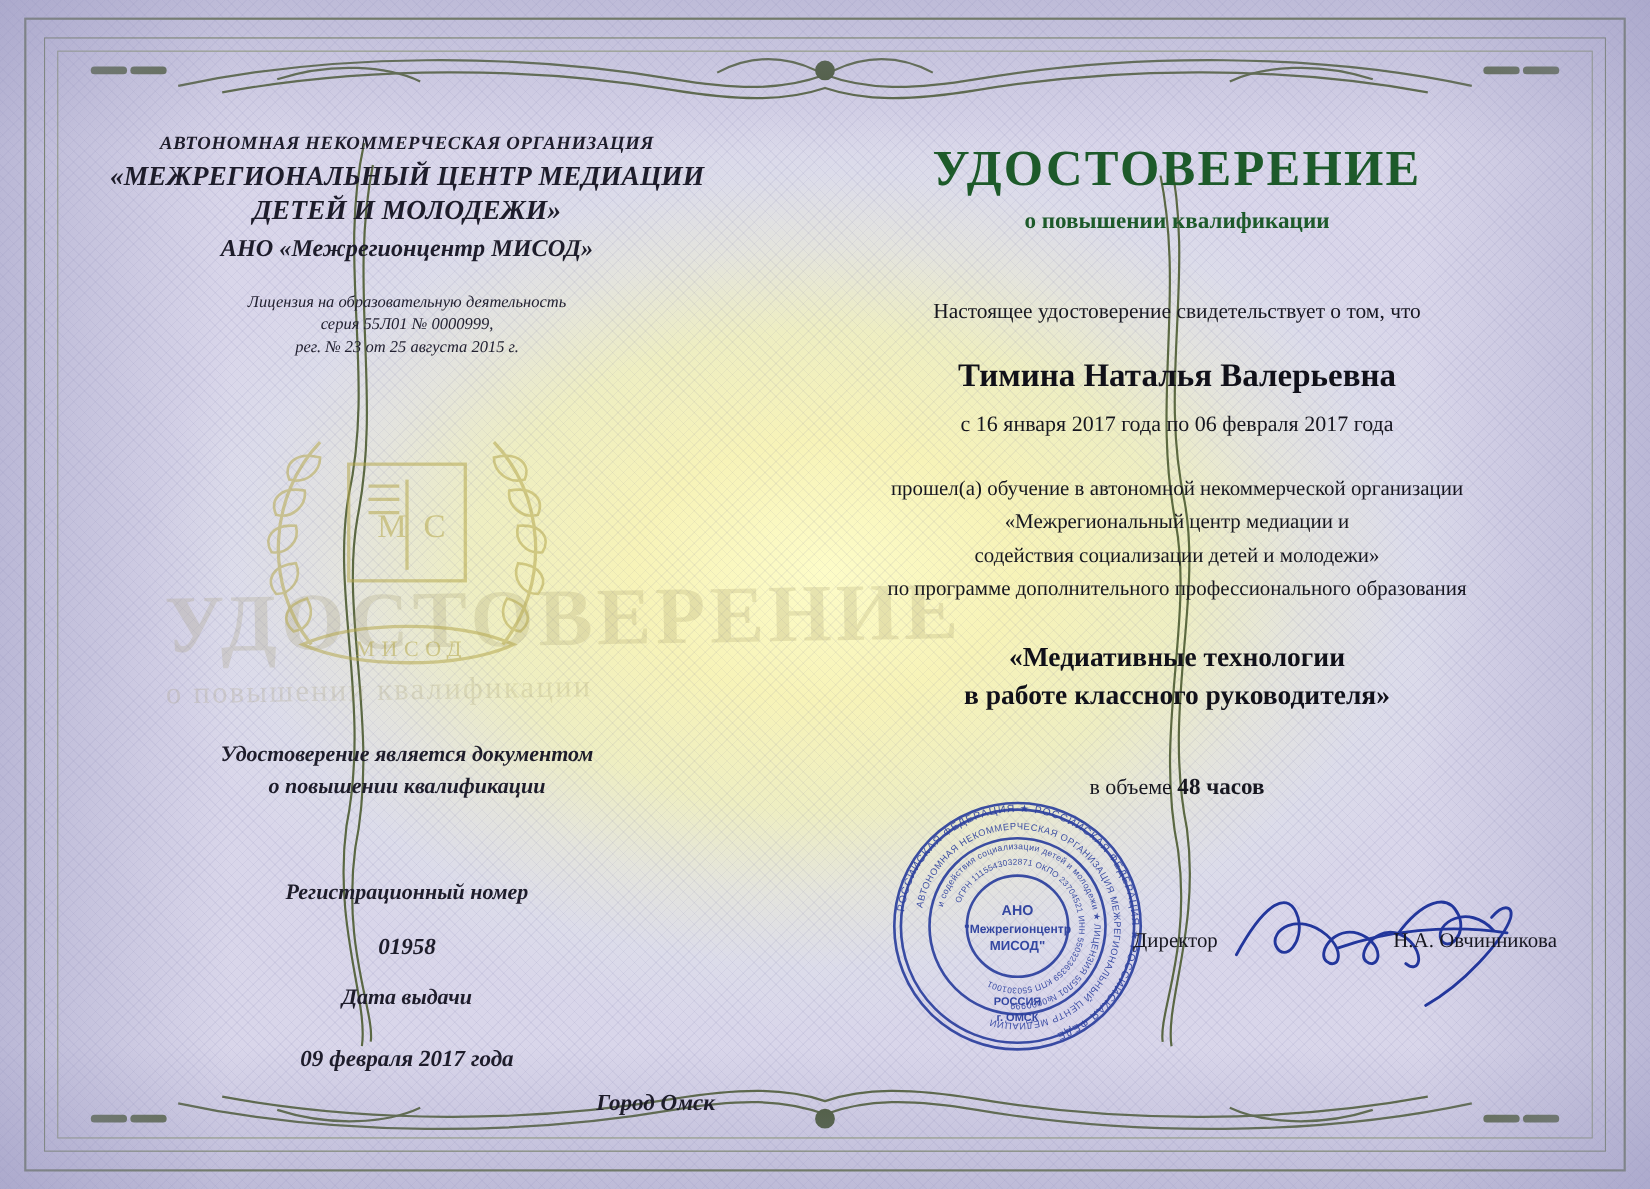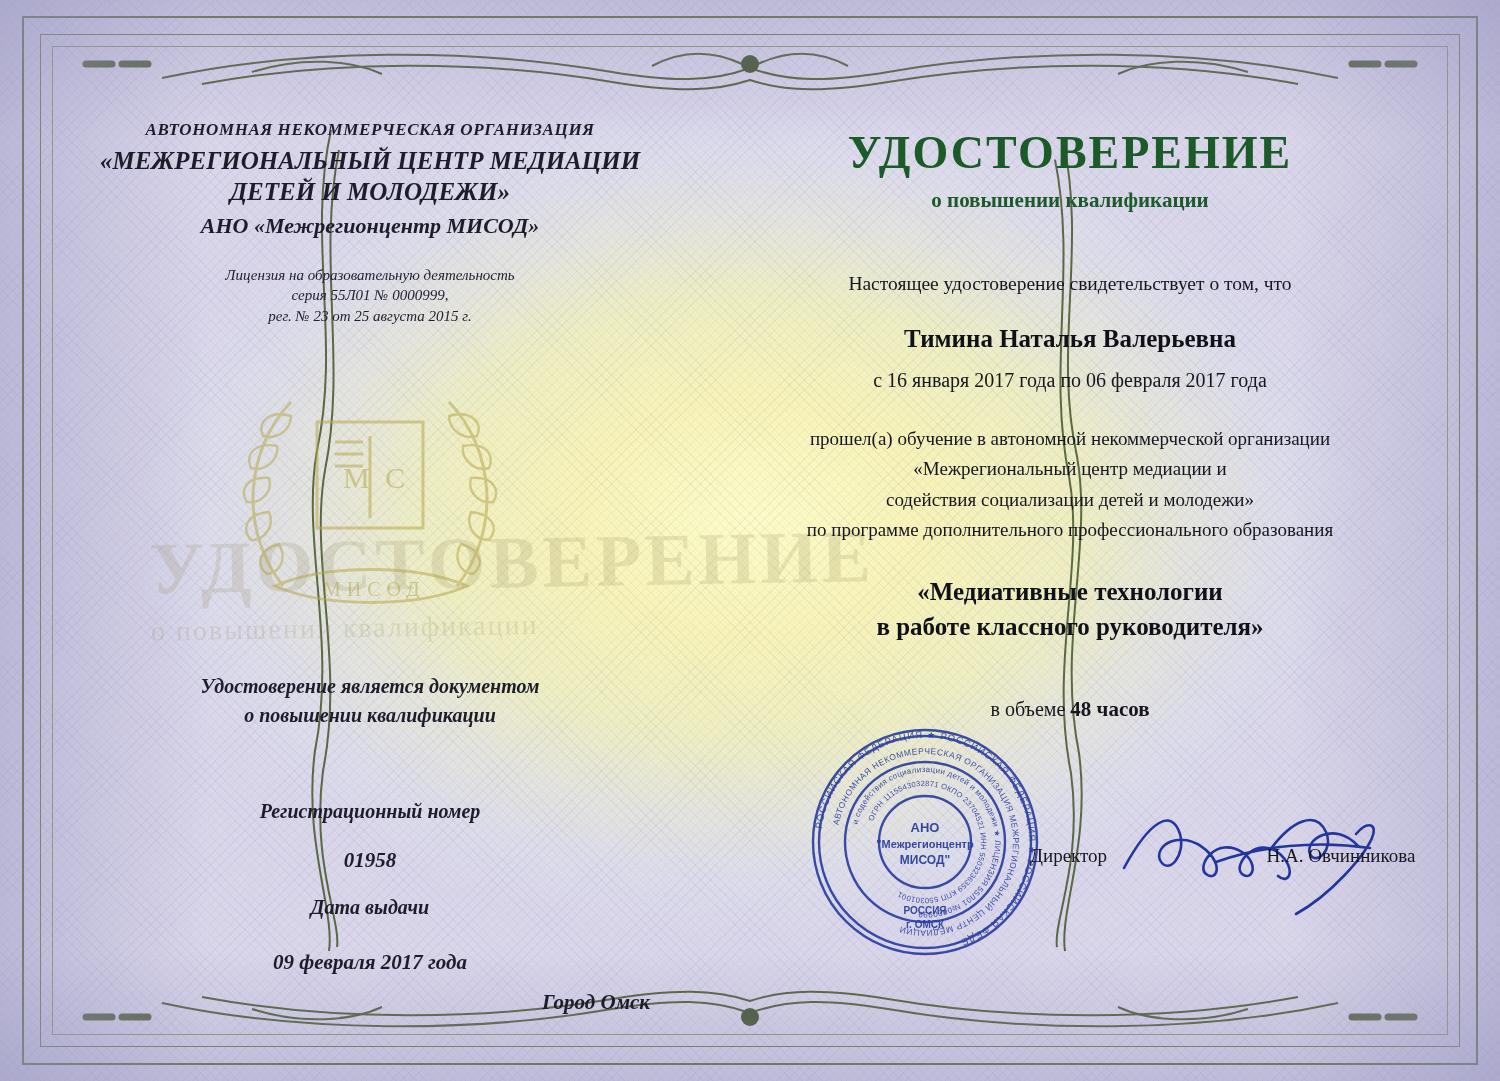--- a/index.html
+++ b/index.html
@@ -125,21 +125,21 @@
     font-size:46px;font-weight:700;letter-spacing:2px;color:#1d5a2a;
     font-family:"Liberation Serif", serif;line-height:1;
   }
   .sub-title{
     margin-top:12px;font-size:21px;font-weight:700;color:#1d5a2a;
   }
   .attest{
     margin-top:60px;font-size:19.5px;color:#16161f;
   }
   .person{
-    margin-top:30px;font-size:25px;font-weight:700;color:#101019;
+    margin-top:30px;font-size:30px;font-weight:700;color:#101019;
   }
   .period{
     margin-top:16px;font-size:20px;color:#16161f;
   }
   .body-block{
     margin-top:32px;font-size:19px;line-height:1.6;color:#16161f;
   }
   .program{
     margin-top:28px;font-size:25px;font-weight:700;line-height:1.42;color:#101019;
   }

